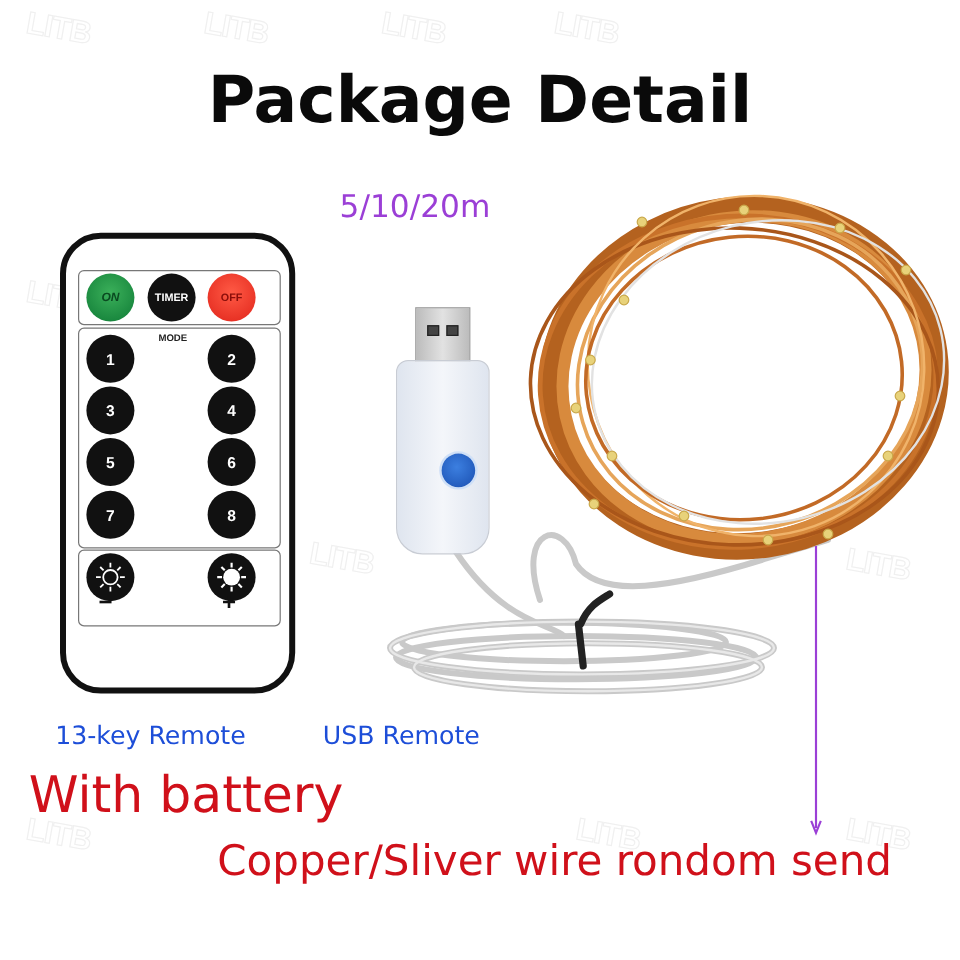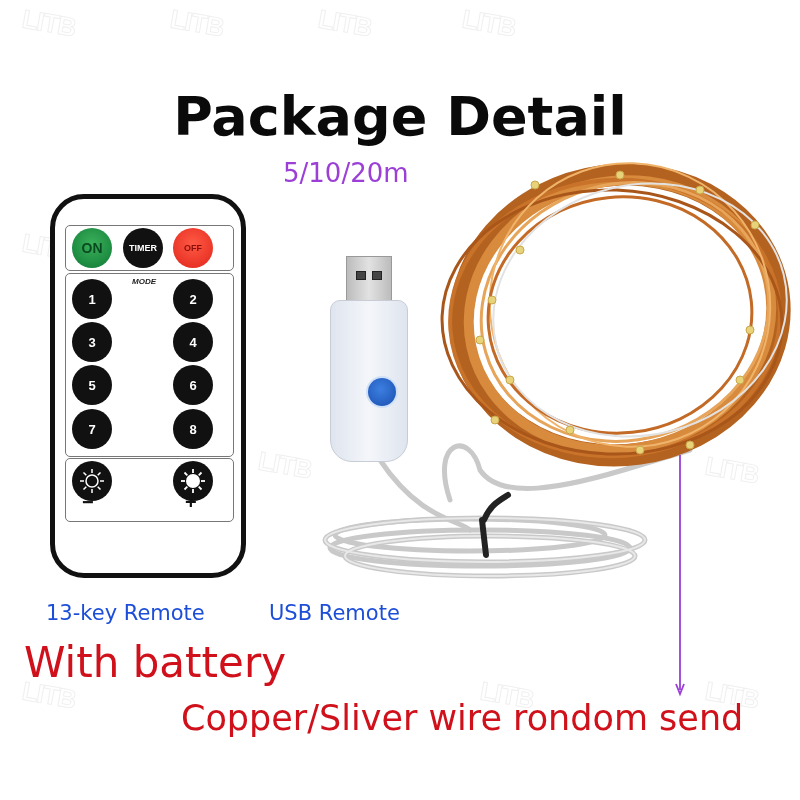--- a/index.html
+++ b/index.html
@@ -1,25 +1,25 @@
 <!DOCTYPE html>
 <html><head>
 <meta charset="utf-8">
 <style>
   html, body { margin:0; padding:0; }
   body { width:800px; height:800px; background:#ffffff; position:relative; overflow:hidden; font-family:"DejaVu Sans", sans-serif; }
   .wm { position:absolute; font-family:"Liberation Sans", sans-serif; font-weight:bold; font-size:26px; color:transparent; -webkit-text-stroke:1px #f0f0f0; transform:rotate(10deg); letter-spacing:-1px; }
-  .title { position:absolute; left:0; width:800px; top:52px; text-align:center; font-size:54px; font-weight:bold; color:#0a0a0a; font-family:"DejaVu Sans", sans-serif; letter-spacing:0px;margin-top:33px; }
+  .title { position:absolute; left:0; width:800px; top:52px; text-align:center; font-size:54px; font-weight:bold; color:#0a0a0a; font-family:"DejaVu Sans", sans-serif; letter-spacing:0px; }
   .length { position:absolute; left:283px; top:158px; font-size:26px; color:#9b3fd6; font-family:"DejaVu Sans", sans-serif; }
 
   
   .remote { position:absolute; left:50px; top:194px; width:196px; height:384px; border:5px solid #111; border-radius:34px; background:#fff; box-sizing:border-box; }
   .panel { position:absolute; border:1.5px solid #777; border-radius:5px; }
   .btn { position:absolute; width:40px; height:40px; border-radius:50%; background:#111; color:#fff; font-family:"Liberation Sans", sans-serif; font-weight:bold; display:flex; align-items:center; justify-content:center; font-size:13px; }
-  .btn.on { background:radial-gradient(circle at 50% 40%, #3bb05a, #0e7a35); color:#0a4a20; font-size:14px; }
+  .btn.on { background:radial-gradient(circle at 50% 40%, #3bb05a, #0e7a35); color:#0a4a20; font-size:10px;font-style:italic; }
   .btn.off { background:radial-gradient(circle at 50% 40%, #ff5a45, #e0241a); color:#8a0e0a; font-size:9px;text-align:center; }
   .btn.timer { font-size:9px; }
   .plabel { position:absolute; font-family:"Liberation Sans", sans-serif; font-weight:bold; font-size:8px; color:#222; }
   .sign { position:absolute; font-family:"Liberation Sans", sans-serif; font-weight:bold; font-size:20px; color:#111; }
 
   
   .usb-plug { position:absolute; left:346px; top:256px; width:44px; height:46px; background:linear-gradient(90deg,#bcbcbc,#e2e2e2,#bcbcbc); border:1px solid #999; }
   .usb-slot { position:absolute; top:14px; width:8px; height:7px; background:#444; border:1px solid #222; }
   .usb-body { position:absolute; left:330px; top:300px; width:76px; height:160px; background:linear-gradient(90deg,#dfe5ef,#f4f6fa,#dfe5ef); border:1px solid #c8ccd4; border-radius:10px 10px 22px 22px; }
   .usb-btn { position:absolute; left:368px; top:378px; width:28px; height:28px; border-radius:50%; background:radial-gradient(circle at 45% 40%, #3c7fe0, #1a4fb0); box-shadow:0 0 0 2px #cfe0f7; }
@@ -45,21 +45,21 @@
 <div class="title">Package Detail</div>
 <div class="length">5/10/20m</div>
 
 <div class="remote">
   <div class="panel" style="left:10px;top:26px;width:167px;height:44px;"></div>
   <div class="btn on" style="left:17px;top:29px;">ON</div>
   <div class="btn timer" style="left:68px;top:29px;">TIMER</div>
   <div class="btn off" style="left:118px;top:29px;">OFF</div>
 
   <div class="panel" style="left:10px;top:74px;width:167px;height:182px;"></div>
-  <div class="plabel" style="left:77px;top:78px;font-style:italic;">MODE</div>
+  <div class="plabel" style="left:77px;top:78px;">MODE</div>
   <div class="btn" style="left:17px;top:80px;">1</div>
   <div class="btn" style="left:118px;top:80px;">2</div>
   <div class="btn" style="left:17px;top:123px;">3</div>
   <div class="btn" style="left:118px;top:123px;">4</div>
   <div class="btn" style="left:17px;top:166px;">5</div>
   <div class="btn" style="left:118px;top:166px;">6</div>
   <div class="btn" style="left:17px;top:210px;">7</div>
   <div class="btn" style="left:118px;top:210px;">8</div>
 
   <div class="panel" style="left:10px;top:259px;width:167px;height:62px;"></div>

